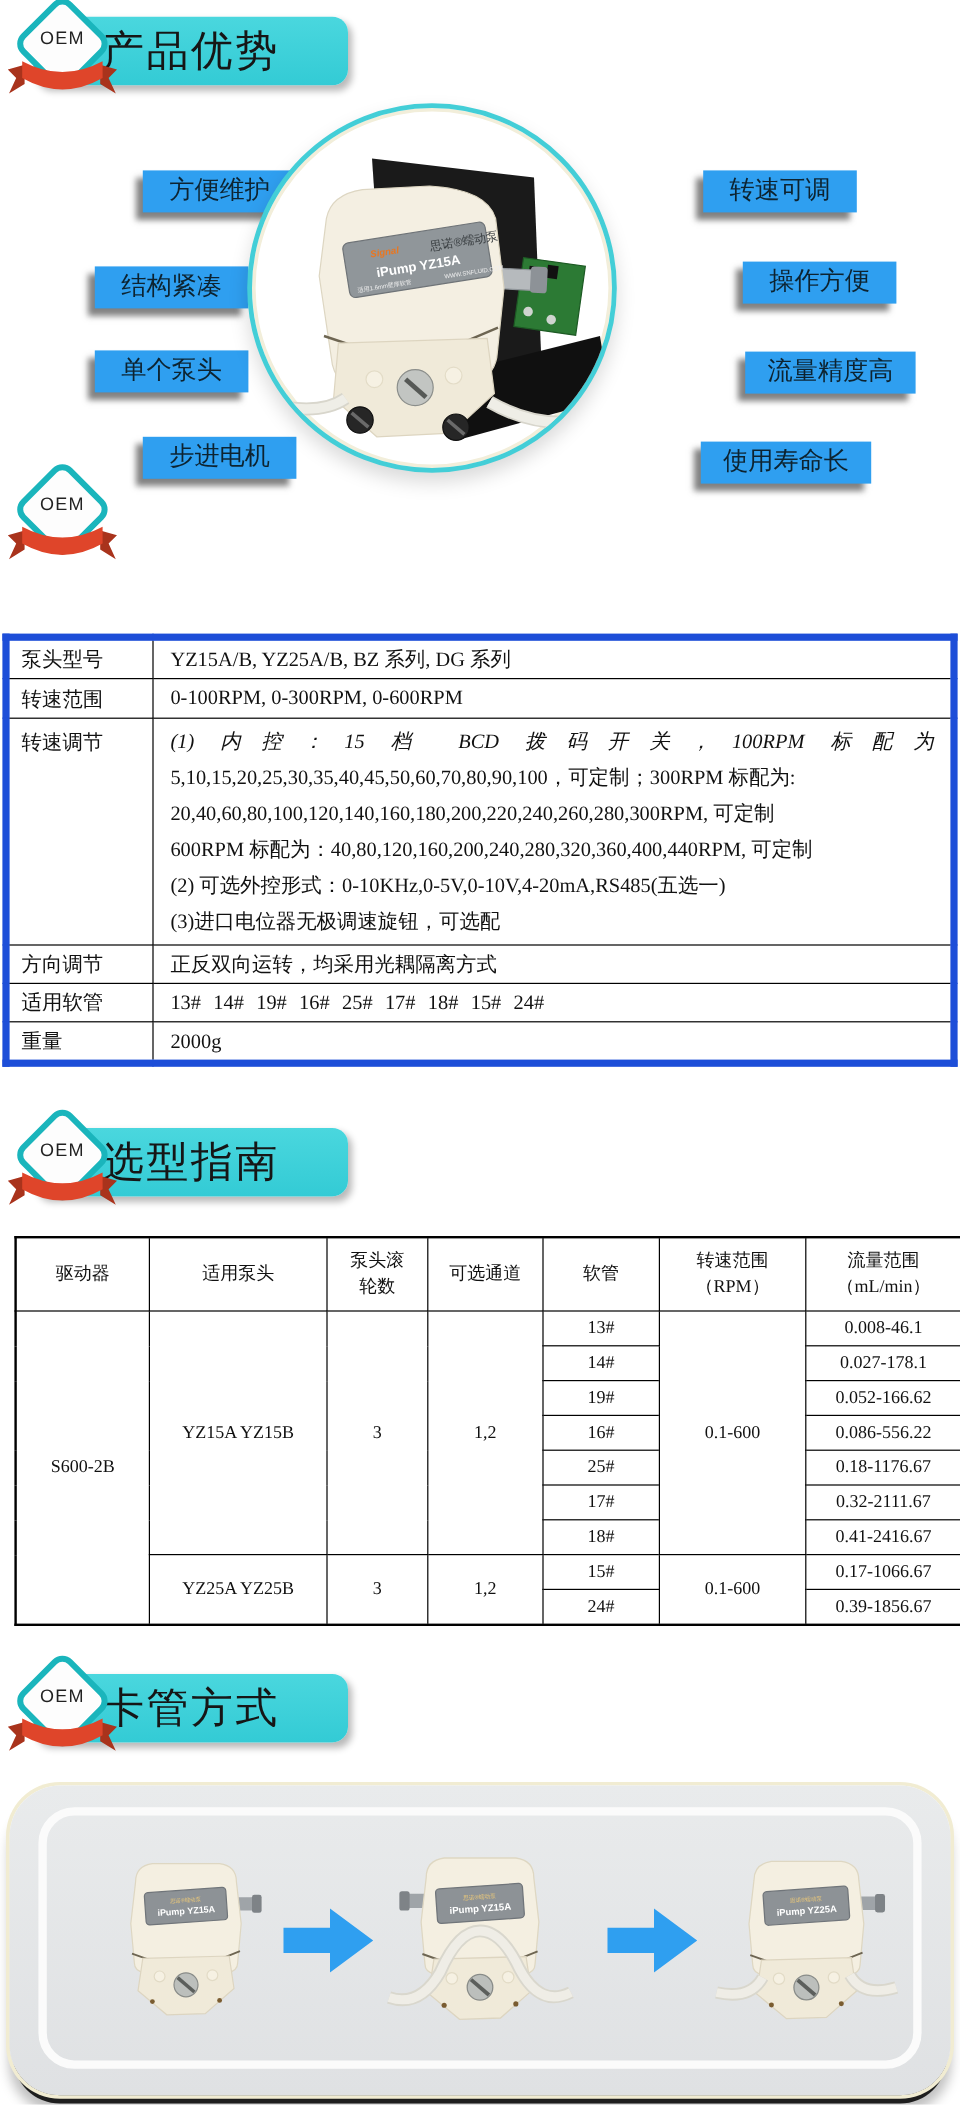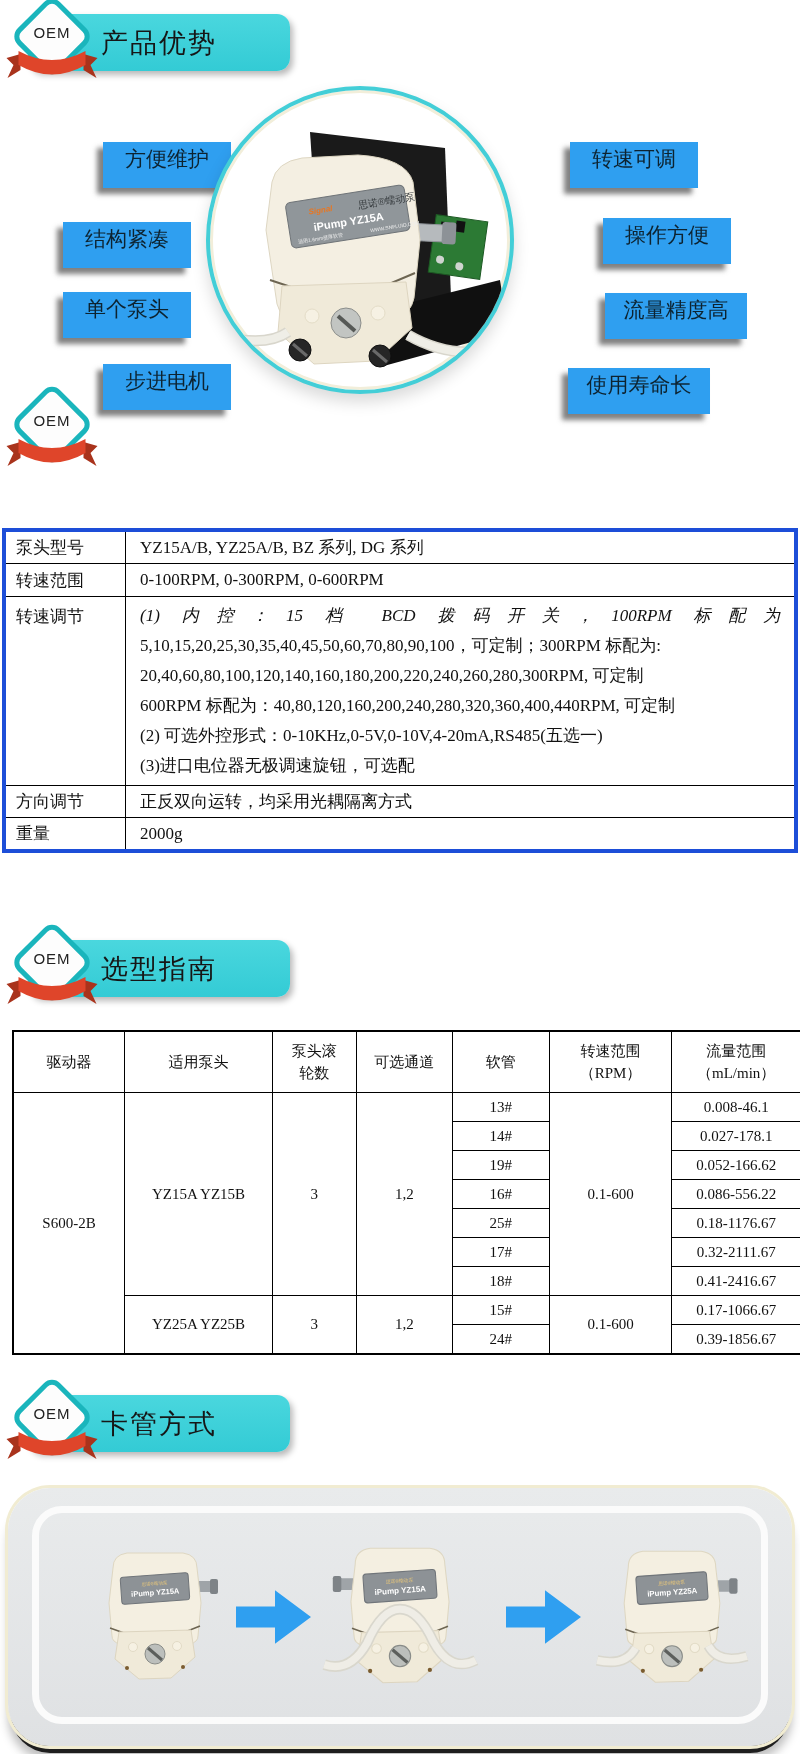--- a/index.html
+++ b/index.html
@@ -4,38 +4,38 @@
 <style>
   html,body{margin:0;padding:0;background:#fff;}
   .page{position:relative;width:800px;height:1754px;background:#ffffff;overflow:hidden;
         font-family:"Liberation Sans","DejaVu Sans",sans-serif;color:#111;}
 
   
   .sec-head{position:absolute;left:0;width:320px;height:100px;}
   .sec-bar{position:absolute;left:28px;top:14px;width:262px;height:57px;border-radius:13px;
            background:linear-gradient(#4ad7de,#33cbd5);box-shadow:3px 4px 6px rgba(0,0,0,.28);
            display:flex;align-items:center;justify-content:center;}
-  .sec-bar span{font-size:27px;color:#161616;letter-spacing:2px;}
+  .sec-bar span{font-size:35px;color:#161616;letter-spacing:2px;}
   .badge{position:absolute;left:6px;top:-4px;width:92px;height:104px;}
   .badge svg{position:absolute;left:0;top:0;}
   .badge .oem{position:absolute;left:0;top:28px;width:92px;text-align:center;
               font-size:15px;color:#222;letter-spacing:1px;}
 
   
-  .adv{position:absolute;height:46px;line-height:34px;background:#2f9ff0;color:#0d2330;
-       font-size:21px;text-align:center;box-shadow:-6px 6px 5px rgba(45,45,45,.6);}
+  .adv{position:absolute;height:35px;line-height:34px;background:#2f9ff0;color:#0d2330;
+       font-size:21px;text-align:center;box-shadow:-6px 6px 5px rgba(45,45,45,.6);margin-left:16px;}
 
   
   .circle-img{position:absolute;left:206px;top:86px;width:300px;height:300px;border-radius:50%;
               border:4px solid #43ced7;background:#fff;overflow:hidden;
               box-shadow:inset 0 0 0 3px #f2eeda, 0 8px 16px rgba(0,0,0,.15);}
 
   
   table{border-collapse:collapse;font-family:"Liberation Serif","DejaVu Serif",serif;}
-  .spec{position:absolute;left:2px;top:528px;width:796px;border:4px solid #1d4ed8;}
+  .spec{position:absolute;left:2px;top:528px;width:796px;border:6px solid #1d4ed8;}
   .spec td{border:1px solid #000;font-size:17px;vertical-align:middle;}
   .spec td.lbl{width:105px;padding:4px 4px 4px 10px;}
   .spec td.val{padding:4px 6px 4px 14px;}
   .spec .lines div{padding:0 6px 0 14px;line-height:30px;}
   .jline{text-align:justify;text-align-last:justify;padding-right:14px !important;font-style:italic;}
 
   .sel{position:absolute;left:12px;top:1030px;width:790px;border:2px solid #000;}
   .sel th,.sel td{border:1px solid #000;font-size:15px;text-align:center;vertical-align:middle;
                   font-weight:normal;white-space:pre-line;}
   .sel th{height:58px;line-height:22px;}
@@ -177,20 +177,24 @@
         <div>600RPM 标配为：40,80,120,160,200,240,280,320,360,400,440RPM, 可定制</div>
         <div>(2) 可选外控形式：0-10KHz,0-5V,0-10V,4-20mA,RS485(五选一)</div>
         <div>(3)进口电位器无极调速旋钮，可选配</div>
       </td>
     </tr>
     <tr style="height:30px">
       <td class="lbl">方向调节</td>
       <td class="val">正反双向运转，均采用光耦隔离方式</td>
     </tr>
     <tr style="height:28px">
+      <td class="lbl">适用软管</td>
+      <td class="val" style="word-spacing:6px">13# 14# 19# 16# 25# 17# 18# 15# 24#</td>
+    </tr>
+    <tr style="height:28px">
       <td class="lbl">重量</td>
       <td class="val">2000g</td>
     </tr>
   </tbody>
     </table>
 
   <div class="sec-head" style="top:926px">
     <div class="sec-bar">
       <span>选型指南</span>
     </div>

